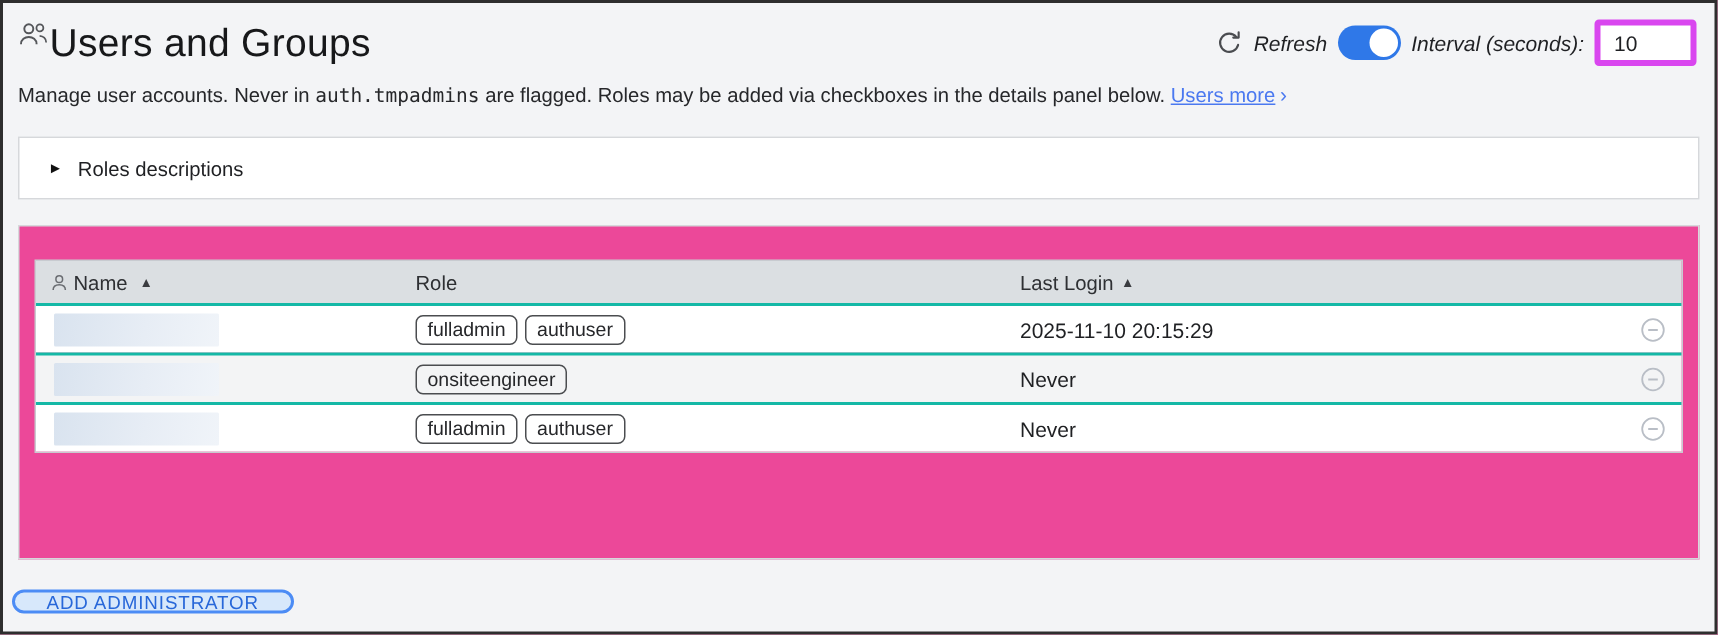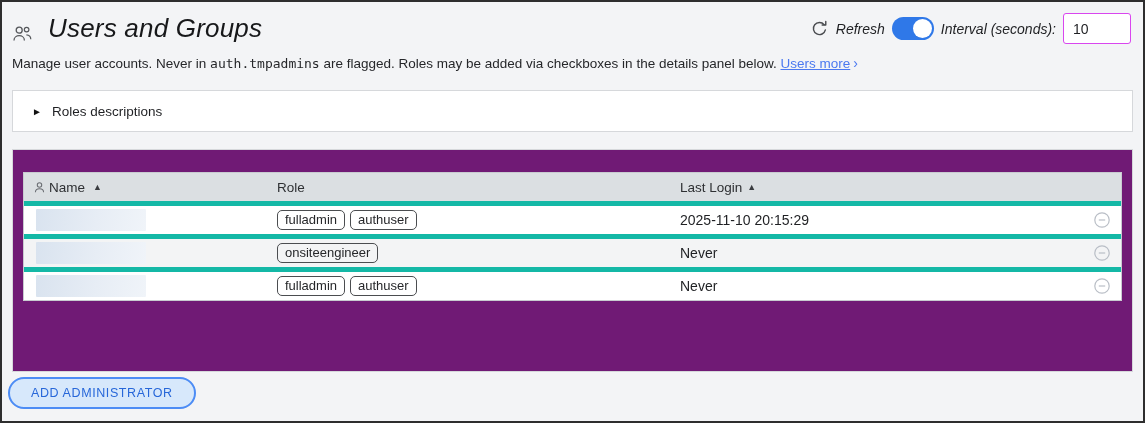--- a/index.html
+++ b/index.html
@@ -13,35 +13,35 @@
     color: #1f2023;
   }
 
   
   .header {
     display: flex;
     align-items: center;
     padding: 9px 12px 0 10px;
     height: 44px;
   }
-  .title-group { display: flex; align-items: flex-end; gap: 15px; font-style: italic; }
+  .title-group { display: flex; align-items: flex-start; gap: 0; }
   .page-title { font-size: 26px; font-weight: 500; letter-spacing: 0.2px; color: #17181a; }
   .toolbar { margin-left: auto; display: flex; align-items: center; gap: 7px; }
   .toolbar-label { font-size: 14px; color: #1f2023; font-style: italic; }
   .toggle {
     width: 42px; height: 23px; border-radius: 12px;
     background: #2f78e8; position: relative; cursor: pointer; flex: 0 0 auto;
   }
   .toggle .knob {
     position: absolute; top: 2px; right: 2px;
     width: 19px; height: 19px; border-radius: 50%; background: #ffffff;
   }
   .interval-input {
     width: 68px; height: 31px;
-    border: 1px solid #d946ef; border-radius: 3px;
+    border: 4px solid #d946ef; border-radius: 3px;
     background: #ffffff; font-family: "Liberation Sans", sans-serif;
     font-size: 14px; color: #1f2023; padding: 0 0 0 9px;
   }
 
   
   .description {
     padding: 9px 12px 0 10px;
     font-size: 13.5px;
     color: #26272a;
   }
@@ -58,34 +58,34 @@
     display: flex; align-items: center;
     padding-left: 19px; gap: 10px;
     font-size: 13.5px; color: #1f2023;
     cursor: pointer;
   }
   .tri { font-size: 10px; color: #111; }
 
   
   .table-panel {
     margin: 17px 10px 0 10px;
-    background: #701a75;
+    background: #ec4899;
     border: 1px solid #d6d8db;
     padding: 22px 10px 70px 10px;
   }
   .utable { border: 1px solid #c8cbd0; }
   .thead {
     display: flex; align-items: center;
     background: #dbdfe2; height: 28px;
     font-size: 13.5px; color: #2e3033;
   }
   .trow {
     display: flex; align-items: center;
     height: 33px; background: #ffffff;
-    border-top: 5px solid #14b8a6;
+    border-top: 2px solid #14b8a6;
     font-size: 14px;
   }
   .trow:nth-child(even) { background: #f3f4f5; }
   .cell { display: flex; align-items: center; }
   .col-name  { width: 253px; padding-left: 9px; gap: 3px; }
   .col-roles { width: 403px; gap: 5px; }
   .col-login { flex: 1; }
   .col-action { width: 38px; justify-content: center; }
   .sort-arrow { font-size: 9px; margin-left: 5px; color: #3a3c40; }
 
@@ -98,21 +98,21 @@
     border: 1.4px solid #4b4d50; border-radius: 5px;
     padding: 1px 7px 2px 7px;
     font-size: 13px; color: #26272a; background: transparent;
     white-space: nowrap;
   }
   .remove-btn { display: flex; align-items: center; cursor: pointer; }
 
   
   .add-admin-btn {
     position: absolute; left: 6px; bottom: 12px;
-    height: 32px; padding: 0 21px;
+    height: 16px; padding: 0 21px;
     background: #d7e8fb;
     border: 2px solid #4c8cf5;
     border-radius: 16px;
     color: #2767d9; font-family: "Liberation Sans", sans-serif;
     font-size: 12.5px; font-weight: 500; letter-spacing: 0.6px;
     cursor: pointer;
   }
   .icon { display: inline-flex; align-items: center; }
 </style>
 </head>

